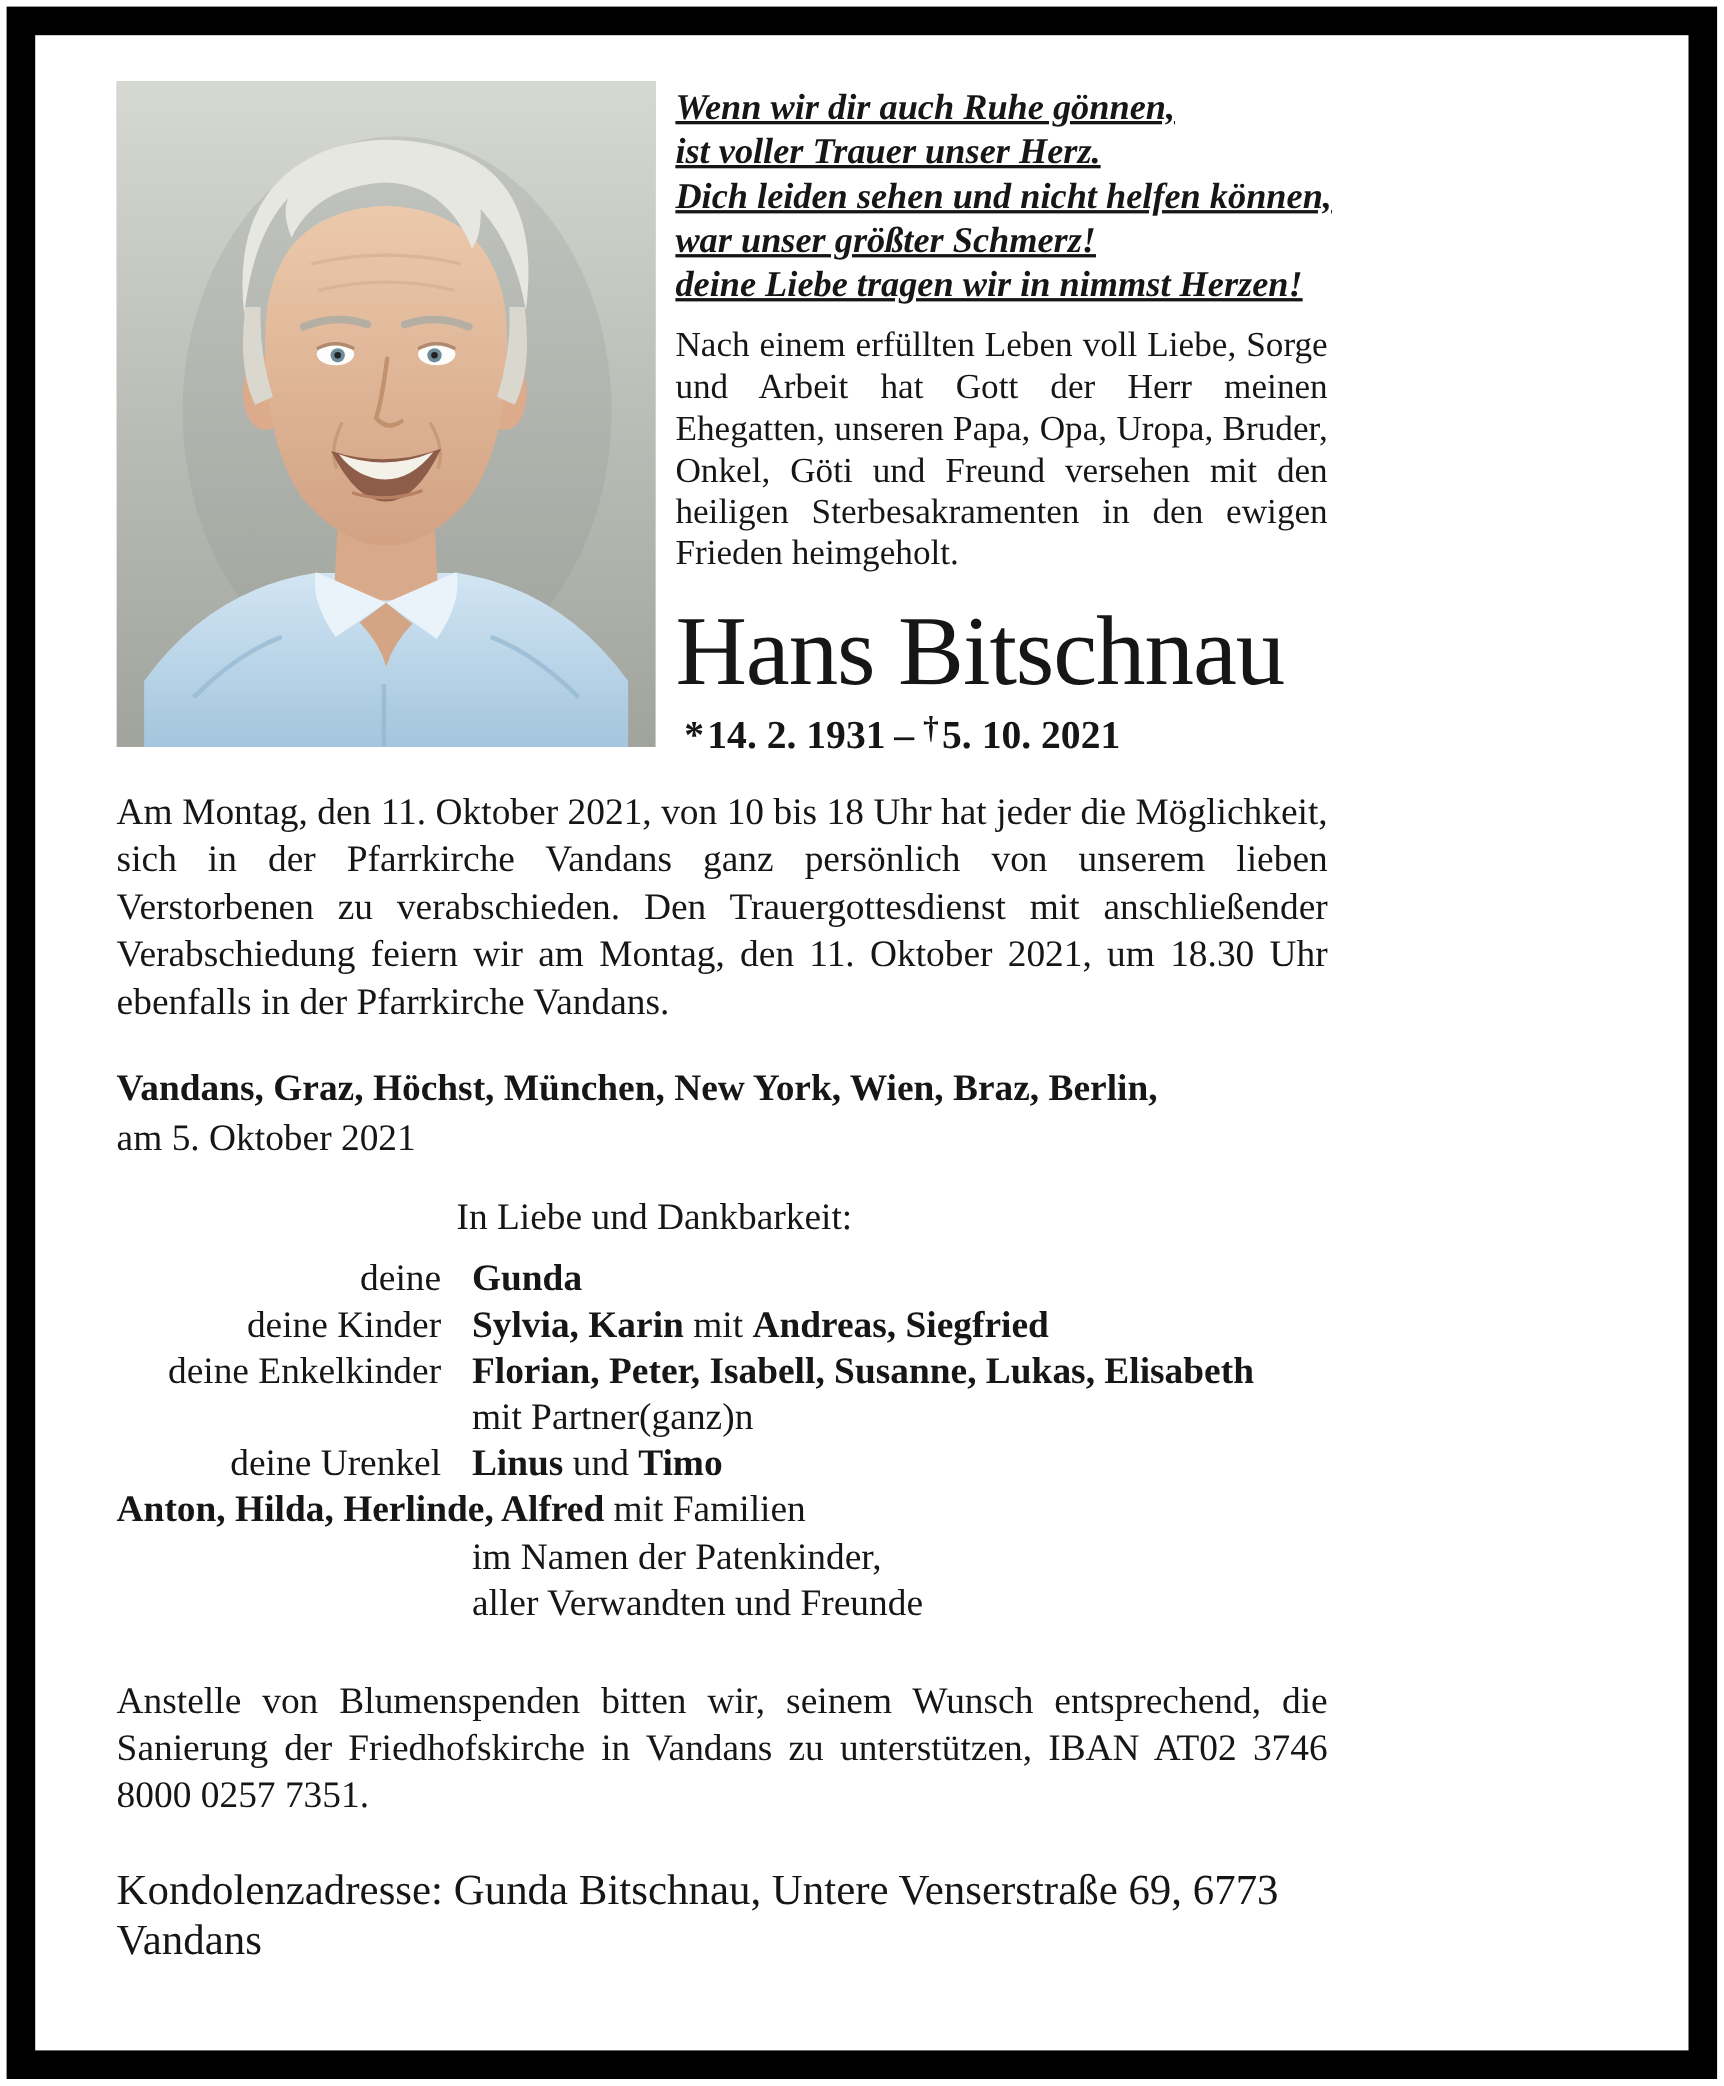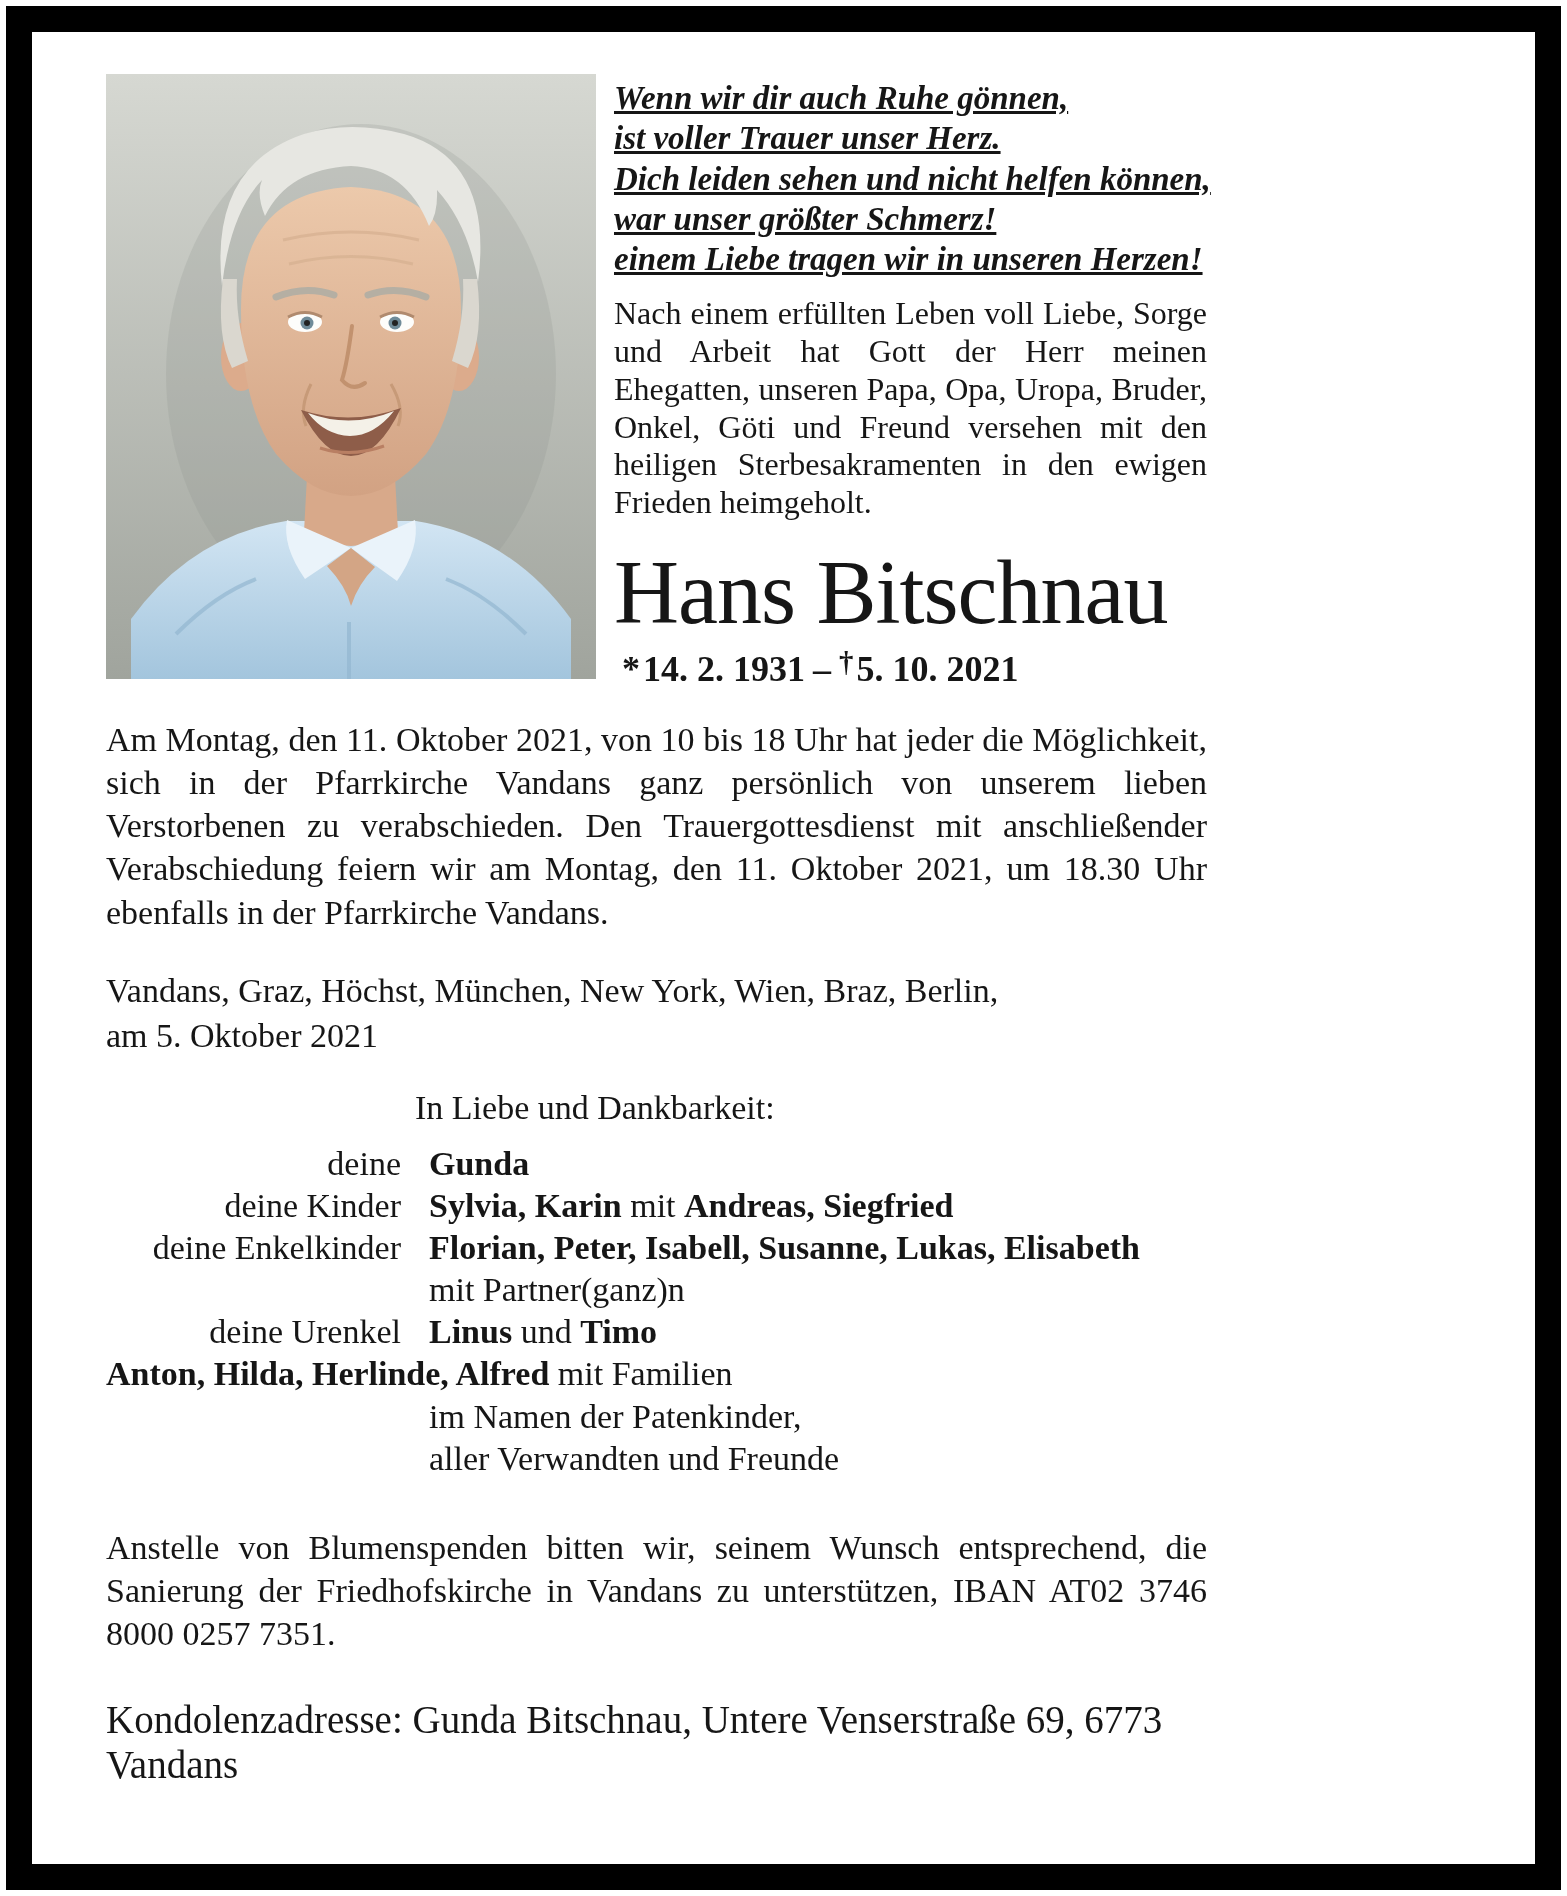--- a/index.html
+++ b/index.html
@@ -38,21 +38,21 @@
     margin: 26px 0 8px 0; letter-spacing: -1px; white-space: nowrap;
   }
   .dates { font-weight: bold; font-size: 36px; padding-left: 8px; }
   .dates .sep { margin: 0 8px; }
   .dates .star { margin-right: 3px; }
   .dates .dagger { font-size: 0.8em; vertical-align: 0.32em; margin-right: 3px; }
 
   .schedule { font-size: 34px; line-height: 1.27; text-align: justify; margin: 28px 0 0 0; }
 
   .places { margin-top: 22px; font-size: 34px; line-height: 1.32; }
-  .cities { font-weight: normal; margin-top: 35px; }
+  .cities { font-weight: bold; margin-top: 35px; }
 
   .heading { font-size: 34px; margin: 30px 0 16px 309px; }
 
   .fam { font-size: 34px; line-height: 1.24; }
   .fam-row { display: grid; grid-template-columns: 295px 1fr; column-gap: 28px; }
   .fam-label { text-align: right; }
   .fam-value { white-space: nowrap; }
   .fam-value b { font-weight: bold; }
 
   .donation { font-size: 34px; line-height: 1.27; text-align: justify; margin: 46px 0 0 0; }
@@ -124,21 +124,21 @@
             <path d="M214,374 Q245,384 278,372" stroke="#b97f63" stroke-width="3" fill="none"></path>
           </svg>
         </div>
 
         <div class="rcol">
           <div class="poem">
             <div class="poem-line">Wenn wir dir auch Ruhe gönnen,</div>
             <div class="poem-line">ist voller Trauer unser Herz.</div>
             <div class="poem-line">Dich leiden sehen und nicht helfen können,</div>
             <div class="poem-line">war unser größter Schmerz!</div>
-            <div class="poem-line">einem Liebe tragen wir in unseren Herzen!</div>
+            <div class="poem-line">deine Liebe tragen wir in nimmst Herzen!</div>
           </div>
           <p class="intro">Nach einem erfüllten Leben voll Liebe, Sorge und Arbeit hat Gott der Herr meinen Ehegatten, unseren Papa, Opa, Uropa, Bruder, Onkel, Göti und Freund versehen mit den heiligen Sterbesakramenten in den ewigen Frieden heimgeholt.</p>
           <h1 class="name">Hans Bitschnau</h1>
           <div class="dates"><span class="star">*</span><span>14. 2. 1931</span><span class="sep">–</span><span class="dagger">†</span><span>5. 10. 2021</span></div>
         </div>
       </div>
 
       <p class="schedule">Am Montag, den 11. Oktober 2021, von 10 bis 18 Uhr hat jeder die Möglichkeit, sich in der Pfarrkirche Vandans ganz persönlich von unserem lieben Verstorbenen zu verabschieden. Den Trauergottesdienst mit anschließender Verabschiedung feiern wir am Montag, den 11. Oktober 2021, um 18.30 Uhr ebenfalls in der Pfarrkirche Vandans.</p>
 
       <div class="places">

